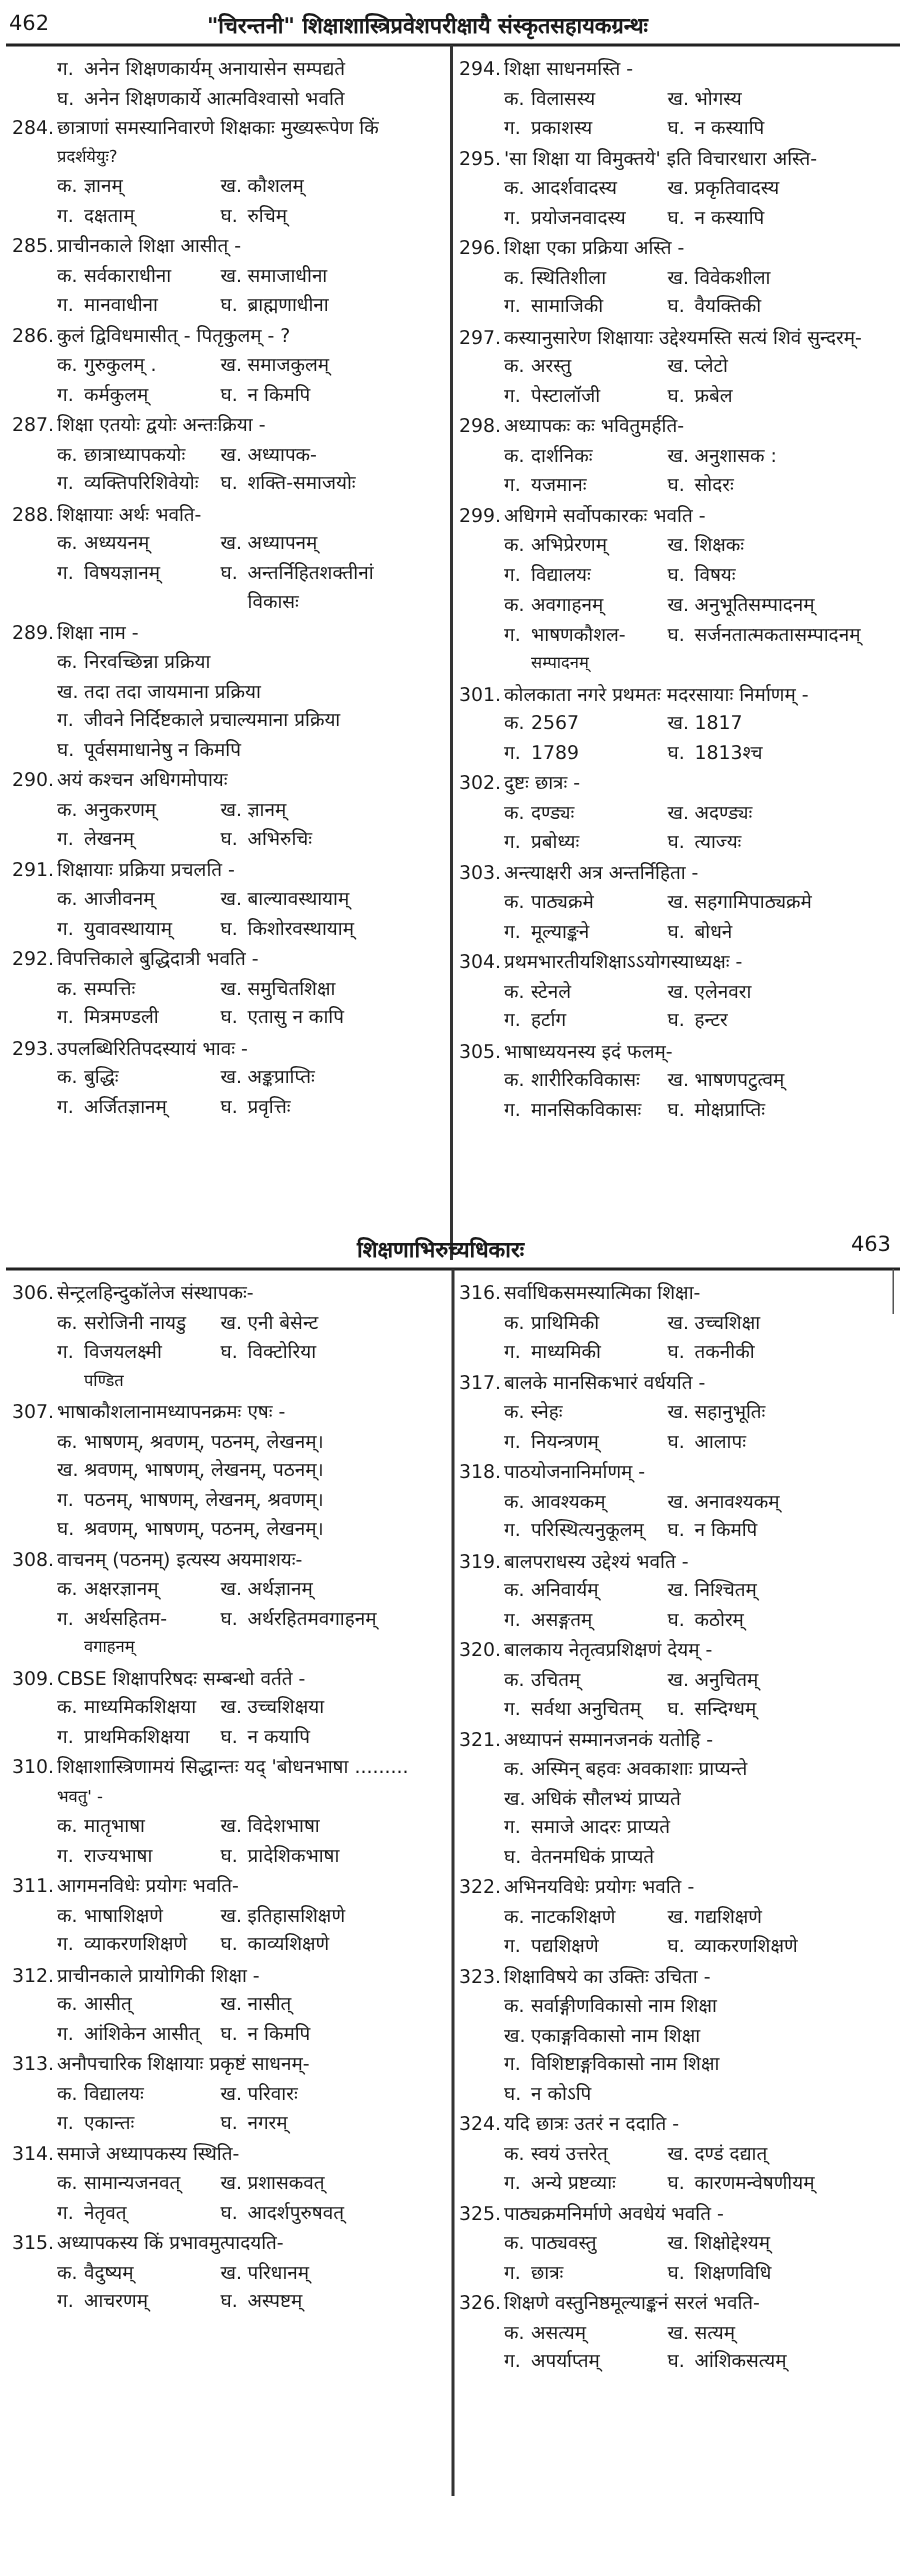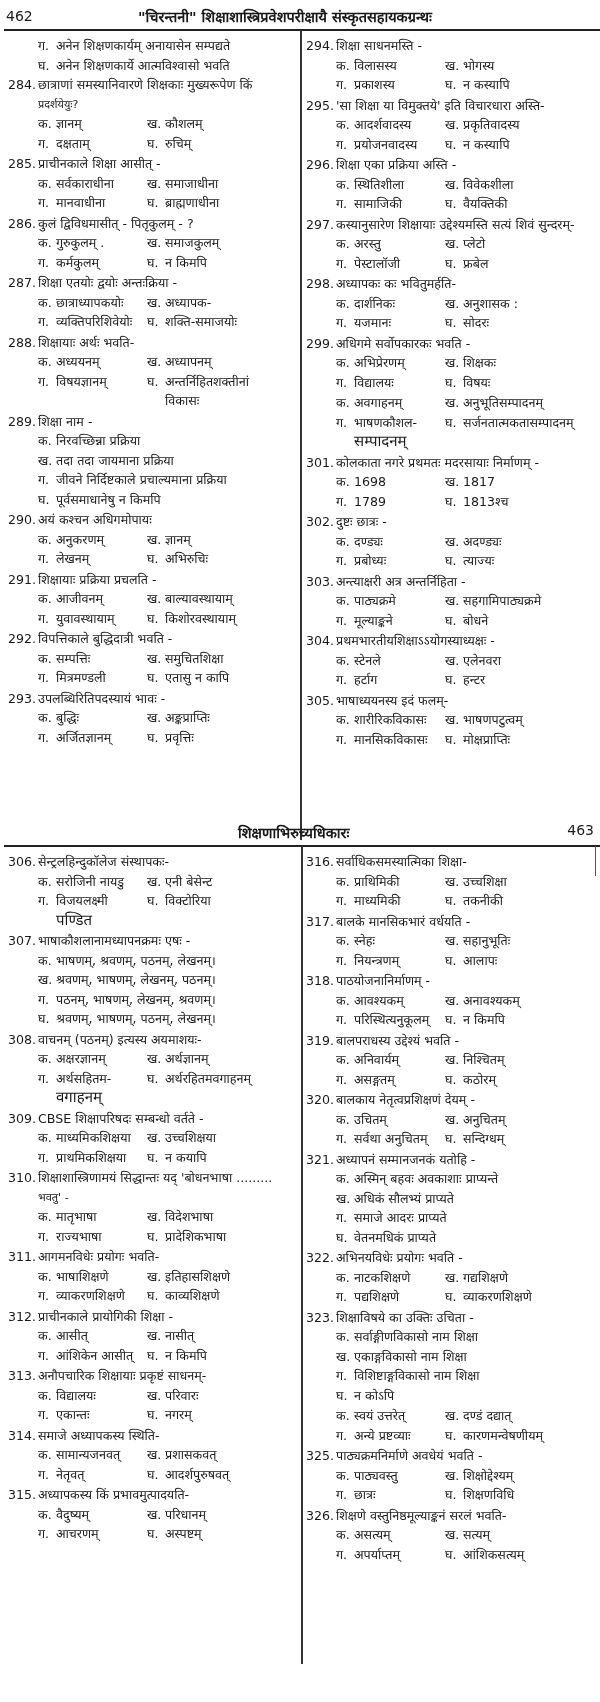--- a/index.html
+++ b/index.html
@@ -32,21 +32,21 @@
   .qnum { display:inline-block; width:30px; }
   .qtext { white-space:normal; display:inline; }
   .qcont { padding-left:30px; font-size:11px; line-height:19.5px; }
   .opts { padding-left:30px; font-size:12.6px; line-height:19.5px; }
   .orow { display:flex; }
   .opt { display:flex; width:109px; }
   .opt.w { width:auto; flex:1; }
   .olab { width:18px; flex:none; }
   .otext { white-space:nowrap; }
   .ocont { padding-left:127px; font-size:12.6px; line-height:19.5px; }
-  .ocontL { padding-left:18px; font-size:15px; line-height:19.5px; }
+  .ocontL { padding-left:18px; font-size:11px; line-height:19.5px; }
 </style>
 </head>
 <body>
 
 <div class="page page1">
   <div class="header">
     <span class="pnum">462</span>
     <span class="htitle">"चिरन्तनी" शिक्षाशास्त्रिप्रवेशपरीक्षायै संस्कृतसहायकग्रन्थः</span>
     <div class="hrule"></div>
   </div>
@@ -499,21 +499,21 @@
             </div>
             <div class="ocontL">सम्पादनम्</div>
           </div>
         </div>
         <div class="q">
           <div class="qline"><span class="qnum">301.</span><span class="qtext">कोलकाता नगरे प्रथमतः मदरसायाः निर्माणम् -</span></div>
           <div class="opts">
             <div class="orow">
               <div class="opt">
                 <span class="olab">क.</span>
-                <span class="otext">1698</span>
+                <span class="otext">2567</span>
               </div>
               <div class="opt w">
                 <span class="olab">ख.</span>
                 <span class="otext">1817</span>
               </div>
             </div>
             <div class="orow">
               <div class="opt">
                 <span class="olab">ग.</span>
                 <span class="otext">1789</span>
@@ -1100,20 +1100,21 @@
             </div>
             <div class="orow">
               <div class="opt w">
                 <span class="olab">घ.</span>
                 <span class="otext">न कोऽपि</span>
               </div>
             </div>
           </div>
         </div>
         <div class="q">
+          <div class="qline"><span class="qnum">324.</span><span class="qtext">यदि छात्रः उतरं न ददाति -</span></div>
           <div class="opts">
             <div class="orow">
               <div class="opt">
                 <span class="olab">क.</span>
                 <span class="otext">स्वयं उत्तरेत्</span>
               </div>
               <div class="opt w">
                 <span class="olab">ख.</span>
                 <span class="otext">दण्डं दद्यात्</span>
               </div>

